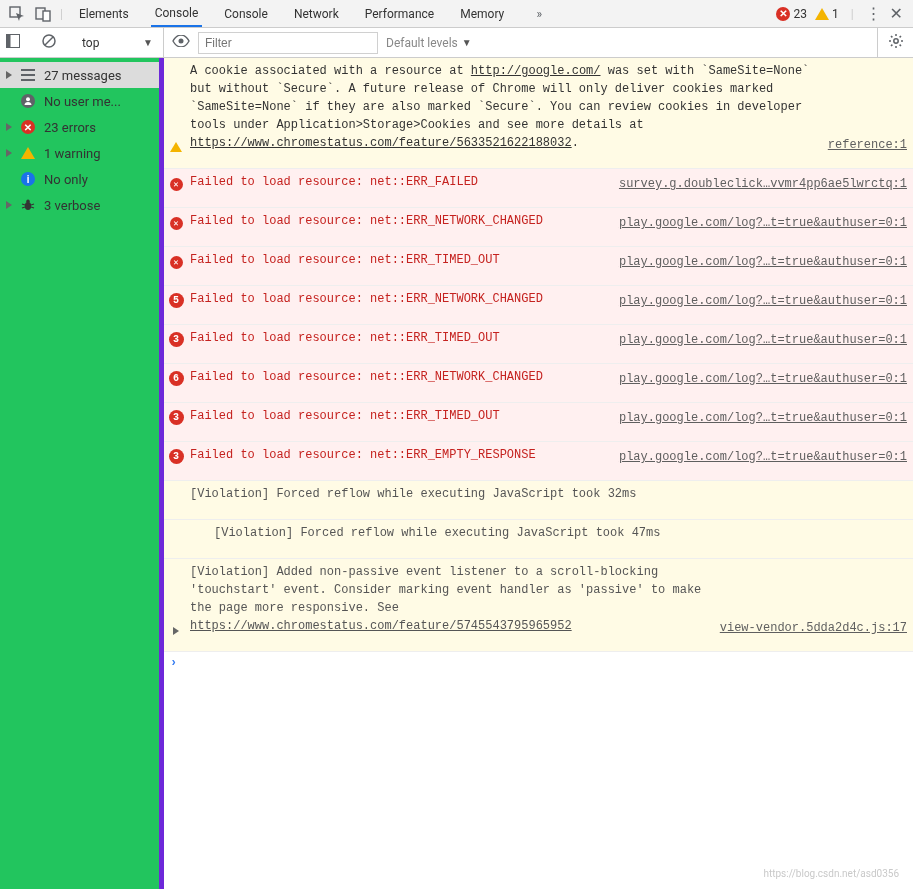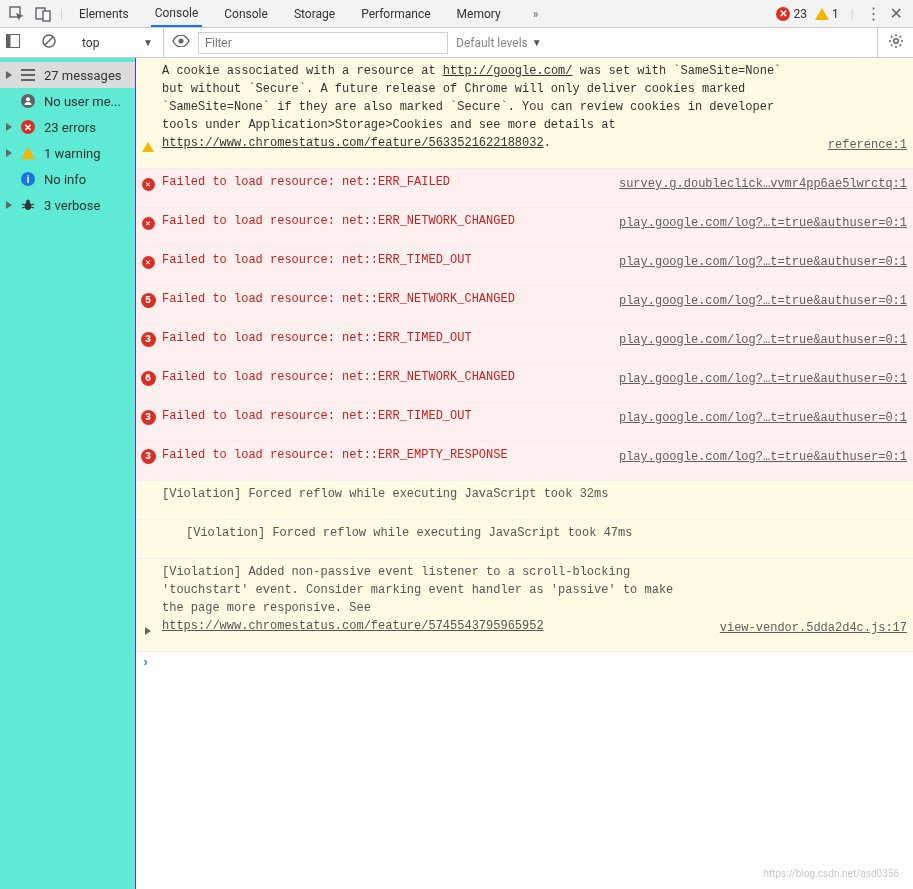--- a/index.html
+++ b/index.html
@@ -42,28 +42,28 @@
 .close-x { font-size:16px;color:#5f6368; }
 
 .toolbar2 {
   display:flex; align-items:center; height:30px;
   border-bottom:1px solid #ccc; background:#fff;
 }
 .t2-left { display:flex; align-items:center; width:164px; border-right:1px solid #ccc; height:100%; padding:0 6px; gap:22px;}
 .ctx-select { flex:1; display:flex; align-items:center; justify-content:space-between; border: none; height:22px; padding:0 4px; color:#333; }
 .caret-down { font-size:10px; color:#555; }
 .t2-mid { display:flex; align-items:center; gap:8px; padding:0 8px; flex:1;}
-.filter-input { border:1px solid #d0d0d0; height:22px; padding:0 6px; width:250px; color:#888; font-size:12px; background:#fff; }
+.filter-input { border:1px solid #d0d0d0; height:22px; padding:0 6px; width:180px; color:#888; font-size:12px; background:#fff; }
 .levels { color:#888; font-size:12px; display:flex;align-items:center;gap:4px;}
 .t2-right { width:36px;display:flex;align-items:center;justify-content:center;border-left:1px solid #ccc; height:100%;}
 .eye-icon { color:#5f6368; }
 
 .main { display:flex; height: calc(889px - 28px - 30px); }
 .sidebar {
-  width:136px; border-right:1px solid #6d28d9; background:#5eead4; padding-top:4px;
+  width:164px; border-right:5px solid #6d28d9; background:#22c55e; padding-top:4px;
 }
 .sb-row { display:flex; align-items:center; padding:5px 8px 5px 6px; gap:8px; color:#333; font-size:13px;}
 .sb-row.sel { background:#dcdcdc; }
 .tri { display:inline-block;width:0;height:0;border-top:4px solid transparent;border-bottom:4px solid transparent;border-left:6px solid #666;}
 .tri.space { visibility:hidden;}
 .sb-icon { width:16px;height:16px;display:inline-flex;align-items:center;justify-content:center;}
 .lines-icon svg { color:#5f6368;}
 .bug-icon { color:#333; }
 
 .console { flex:1; overflow:hidden; border-left:none;}
@@ -101,21 +101,21 @@
     <svg width="16" height="16" viewBox="0 0 16 16">
         <rect x="1" y="2" width="9" height="11" fill="none" stroke="#5f6368" stroke-width="1.4"></rect>
         <rect x="8" y="5" width="7" height="10" fill="#fff" stroke="#5f6368" stroke-width="1.4"></rect>
       </svg>
   </span>
   <span class="pipe">|</span>
   <div class="tabs">
     <span class="tab">Elements</span>
     <span class="tab active">Console</span>
     <span class="tab">Console</span>
-    <span class="tab">Storage</span>
+    <span class="tab">Network</span>
     <span class="tab">Performance</span>
     <span class="tab">Memory</span>
     <span class="icon-btn" style="color:#5f6368;">»</span>
   </div>
   <div class="right">
     <span class="count-badge">
       <span class="dot-err">✕</span>
       <span>23</span>
     </span>
     <span class="count-badge">
@@ -208,21 +208,21 @@
       <span class="sb-icon">
           <span class="dot-warn-t"></span>
         </span>
       <span>1 warning</span>
     </div>
     <div class="sb-row">
       <span class="tri space"></span>
       <span class="sb-icon">
           <span class="dot-info">i</span>
         </span>
-      <span>No info</span>
+      <span>No only</span>
     </div>
     <div class="sb-row">
       <span class="tri"></span>
       <span class="sb-icon bug-icon">
           <svg width="14" height="14" viewBox="0 0 14 14">
             <ellipse cx="7" cy="8" rx="3.2" ry="4" fill="#333"></ellipse>
             <circle cx="7" cy="3.4" r="1.8" fill="#333"></circle>
             <line x1="1" y1="6" x2="4" y2="7" stroke="#333" stroke-width="1.3"></line>
             <line x1="1" y1="10" x2="4" y2="9" stroke="#333" stroke-width="1.3"></line>
             <line x1="13" y1="6" x2="10" y2="7" stroke="#333" stroke-width="1.3"></line>

